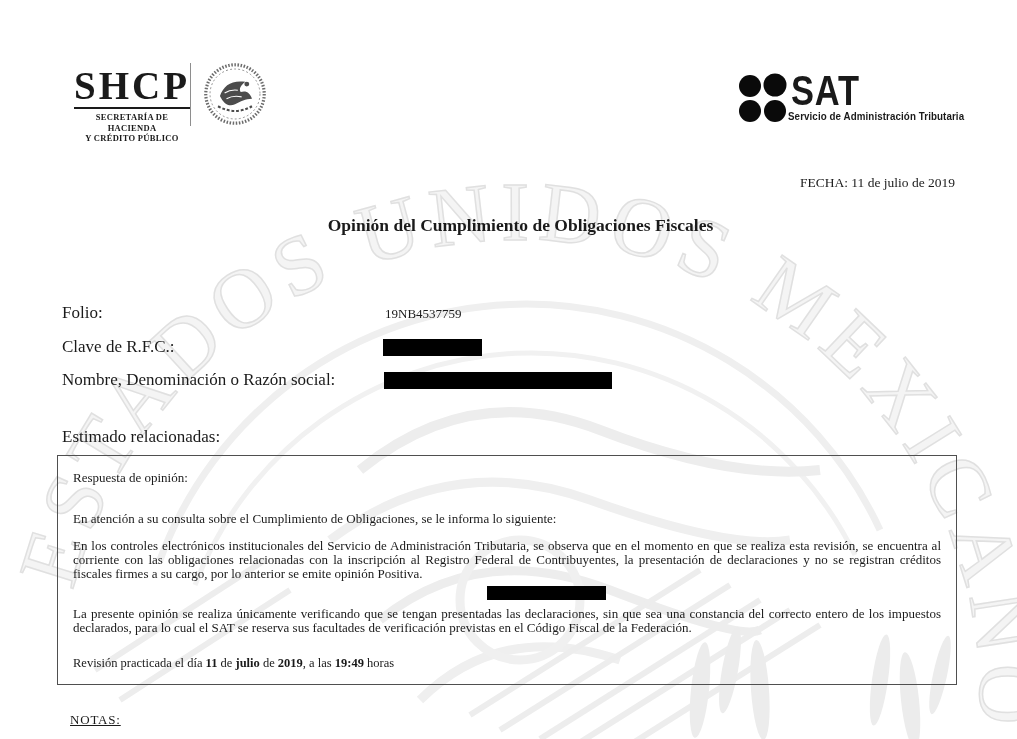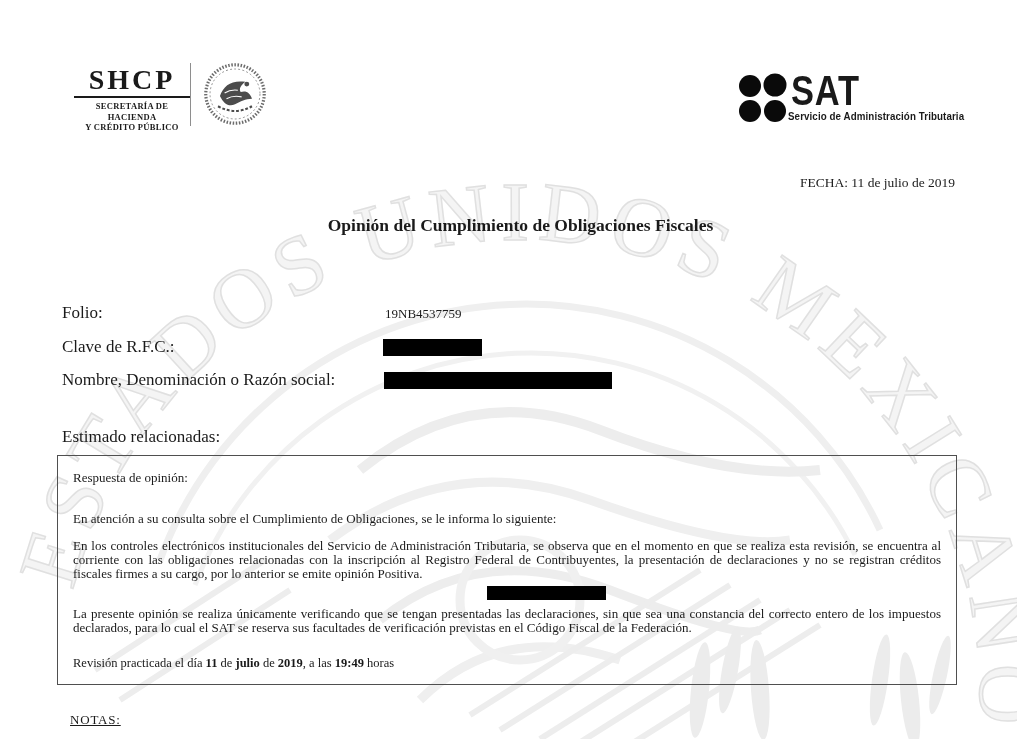--- a/index.html
+++ b/index.html
@@ -12,21 +12,21 @@
     font-family: "Liberation Serif", serif;
     color: #1a1a1a;
   }
   .wm {
     position:absolute; inset:0; z-index:0; pointer-events:none;
   }
   .content { position:absolute; inset:0; z-index:1; }
 
   
   .shcp { position:absolute; left:72px; top:66px; width:120px; text-align:center; }
-  .shcp-acronym { font-size:28px; font-weight:bold; letter-spacing:3px; line-height:1; }
+  .shcp-acronym { font-size:39px; font-weight:bold; letter-spacing:3px; line-height:1; }
   .shcp-rule { height:0; border-top:2.5px solid #1a1a1a; margin:2px 2px 3px 2px; }
   .shcp-sub { font-size:8.5px; font-weight:bold; letter-spacing:0.3px; line-height:1.25; }
   .header-vline { position:absolute; left:190px; top:63px; width:1px; height:63px; background:#8e8e8e; }
   .seal-svg { position:absolute; left:202px; top:61px; width:66px; height:66px; }
 
   .sat-dots { position:absolute; left:737px; top:73px; width:52px; height:52px; }
   .sat-acronym {
     position:absolute; left:791px; top:70px;
     font-family:"Liberation Sans", sans-serif; font-weight:bold;
     font-size:42px; line-height:1; letter-spacing:1px;

